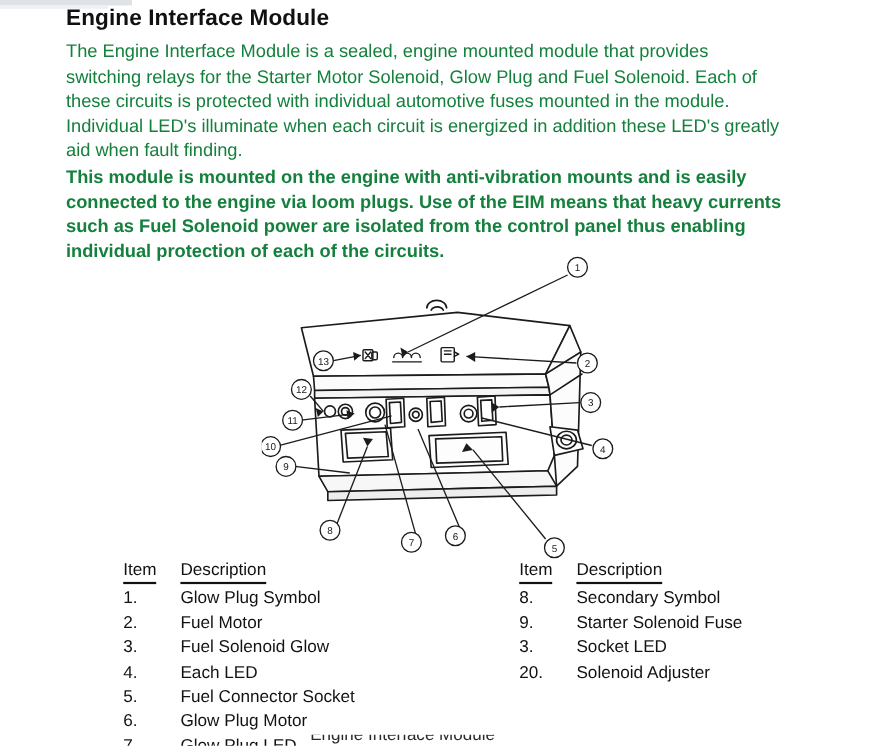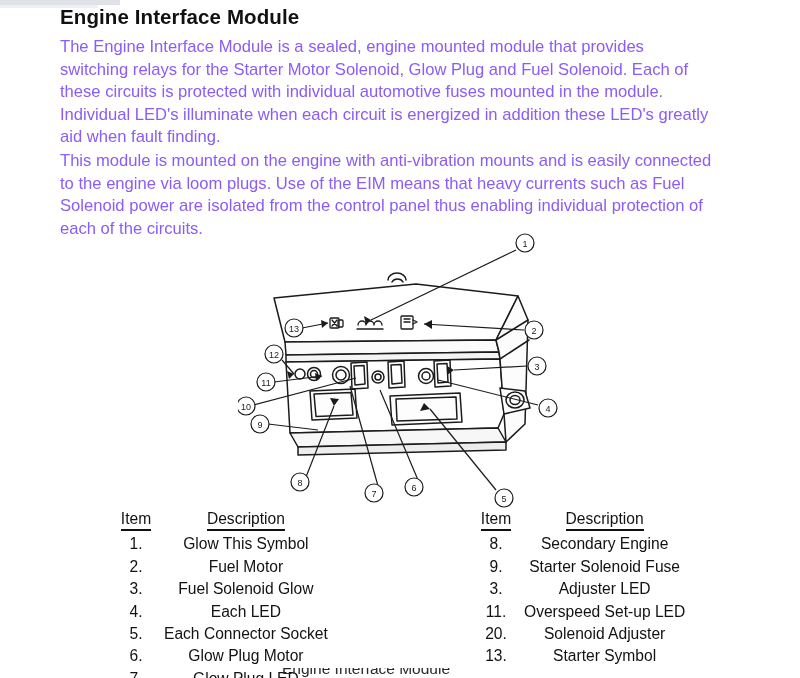--- a/index.html
+++ b/index.html
@@ -53,24 +53,24 @@
     color: #111;
   }
 
   p.para {
     position: absolute;
     margin: 0;
     left: 60px;
     width: 652px;
     font-size: 16.6px;
     line-height: 22.6px;
-    color: #8b5cf6;
+    color: #15803d;
   }
   p.para-1 { top: 36px; }
-  p.para-2 { top: 150px; }
+  p.para-2 { top: 150px; font-weight: bold; }
 
   
   .diagram {
     position: absolute;
     left: 238px;
     top: 228px;
     width: 340px;
     height: 285px;
   }
   .diagram svg { display: block; }
@@ -85,21 +85,20 @@
   .legend-left  { left: 112px; top: 508px; }
   .legend-right { left: 472px; top: 508px; }
 
   .legend table {
     border-collapse: collapse;
   }
   .legend td {
     padding: 0 0 1px 0;
     vertical-align: top;
     white-space: nowrap;
-    text-align: center;
   }
   .legend td.col-item {
     width: 48px;
     padding-right: 4px;
   }
   .legend .hdr td {
     padding-bottom: 2px;
   }
   .legend .hdr span {
     border-bottom: 2px solid #111;
@@ -327,37 +326,37 @@
 
   <div class="legend legend-left">
     <table>
       <tbody>
         <tr class="hdr">
           <td class="col-item"><span>Item</span></td>
           <td><span>Description</span></td>
         </tr>
         <tr>
           <td class="col-item">1.</td>
-          <td>Glow This Symbol</td>
+          <td>Glow Plug Symbol</td>
         </tr>
         <tr>
           <td class="col-item">2.</td>
           <td>Fuel Motor</td>
         </tr>
         <tr>
           <td class="col-item">3.</td>
           <td>Fuel Solenoid Glow</td>
         </tr>
         <tr>
           <td class="col-item">4.</td>
           <td>Each LED</td>
         </tr>
         <tr>
           <td class="col-item">5.</td>
-          <td>Each Connector Socket</td>
+          <td>Fuel Connector Socket</td>
         </tr>
         <tr>
           <td class="col-item">6.</td>
           <td>Glow Plug Motor</td>
         </tr>
         <tr>
           <td class="col-item">7.</td>
           <td>Glow Plug LED</td>
         </tr>
       </tbody>
@@ -366,41 +365,33 @@
 
   <div class="legend legend-right">
     <table>
       <tbody>
         <tr class="hdr">
           <td class="col-item"><span>Item</span></td>
           <td><span>Description</span></td>
         </tr>
         <tr>
           <td class="col-item">8.</td>
-          <td>Secondary Engine</td>
+          <td>Secondary Symbol</td>
         </tr>
         <tr>
           <td class="col-item">9.</td>
           <td>Starter Solenoid Fuse</td>
         </tr>
         <tr>
           <td class="col-item">3.</td>
-          <td>Adjuster LED</td>
-        </tr>
-        <tr>
-          <td class="col-item">11.</td>
-          <td>Overspeed Set-up LED</td>
+          <td>Socket LED</td>
         </tr>
         <tr>
           <td class="col-item">20.</td>
           <td>Solenoid Adjuster</td>
-        </tr>
-        <tr>
-          <td class="col-item">13.</td>
-          <td>Starter Symbol</td>
         </tr>
       </tbody>
     </table>
   </div>
 
   <div class="caption-clip">
     <span>Engine Interface Module</span>
   </div>
 
 </div>

